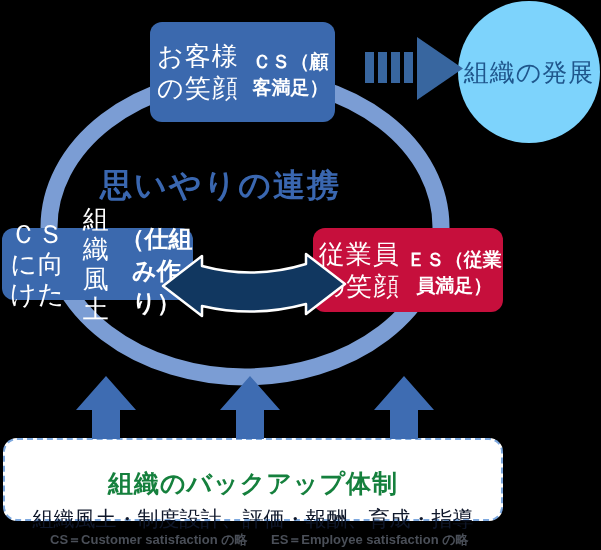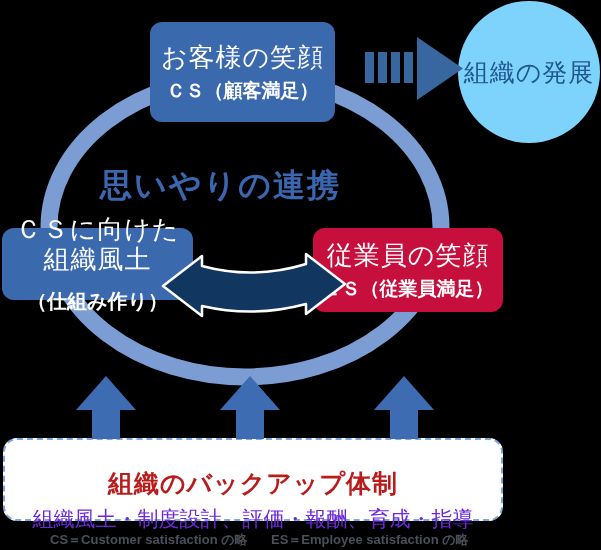--- a/index.html
+++ b/index.html
@@ -5,33 +5,33 @@
   html,body{margin:0;padding:0;}
   .stage{
     position:relative;width:601px;height:550px;background:#000000;
     overflow:hidden;font-family:"Liberation Sans",sans-serif;
   }
   .layer{position:absolute;left:0;top:0;width:601px;height:550px;}
   .ring-layer{z-index:1;}
   .arrow-layer{z-index:3;pointer-events:none;}
   .node{
     position:absolute;z-index:2;border-radius:12px;color:#ffffff;
-    display:flex;flex-direction:column;align-items:center;justify-content:center;
+    display:flex;flex-direction:row;align-items:center;justify-content:center;
     text-align:center;box-sizing:border-box;
   }
   .serif{font-family:"DejaVu Serif","Liberation Serif",serif;}
   .gothic{font-family:Liberation Mono, monospace;font-weight:bold;}
 
   .customer-box{left:150px;top:22px;width:185px;height:100px;background:#3b69ae;}
   .customer-box .t1{font-size:26px;letter-spacing:1px;line-height:32px;}
   .customer-box .t2{font-size:19px;letter-spacing:0px;margin-top:5px;}
 
   .workplace-box{left:2px;top:228px;width:191px;height:72px;background:#3b69ae;}
   .workplace-box .t1,.workplace-box .t2{font-size:26px;letter-spacing:1px;line-height:30px;}
-  .workplace-box .t3{font-size:20px;margin-top:14px;}
+  .workplace-box .t3{font-size:24px;margin-top:14px;}
 
   .employee-box{left:313px;top:228px;width:190px;height:84px;background:#c60f3c;}
   .employee-box .t1{font-size:26px;letter-spacing:1px;line-height:32px;}
   .employee-box .t2{font-size:19px;margin-top:5px;}
 
   .dev-circle{
     position:absolute;z-index:2;left:458px;top:1px;width:142px;height:142px;
     border-radius:50%;background:#7dd3fc;color:#1f568c;
     display:flex;align-items:center;justify-content:center;
     font-size:25px;letter-spacing:1px;text-align:center;
@@ -42,22 +42,22 @@
     text-align:left;color:#3a67b0;font-size:32px;font-weight:600;
     letter-spacing:2px;
   }
 
   .backup-box{
     position:absolute;z-index:2;left:3px;top:438px;width:500px;height:83px;
     background:#ffffff;border:2px dashed #7da8de;border-radius:14px;
     box-sizing:border-box;display:flex;flex-direction:column;
     align-items:center;justify-content:center;text-align:center;
   }
-  .backup-box .title{font-size:25px;font-weight:bold;color:#b91c1c;letter-spacing:1px;margin-top:41px;}
-  .backup-box .subtitle{font-size:21px;color:#6d28d9;margin-top:5px;letter-spacing:0px;}
+  .backup-box .title{font-size:25px;font-weight:bold;color:#15803d;letter-spacing:1px;margin-top:41px;}
+  .backup-box .subtitle{font-size:21px;color:#0f172a;margin-top:5px;letter-spacing:0px;}
 
   .footnotes{
     position:absolute;z-index:2;left:0;top:531px;width:601px;
     color:#4a4f58;font-size:13px;font-weight:bold;
   }
   .footnotes .fn-cs{position:absolute;left:50px;top:0;text-align:center;}
   .footnotes .fn-es{position:absolute;left:263px;top:0;margin-left:8px;}
 </style>
 </head>
 <body>

